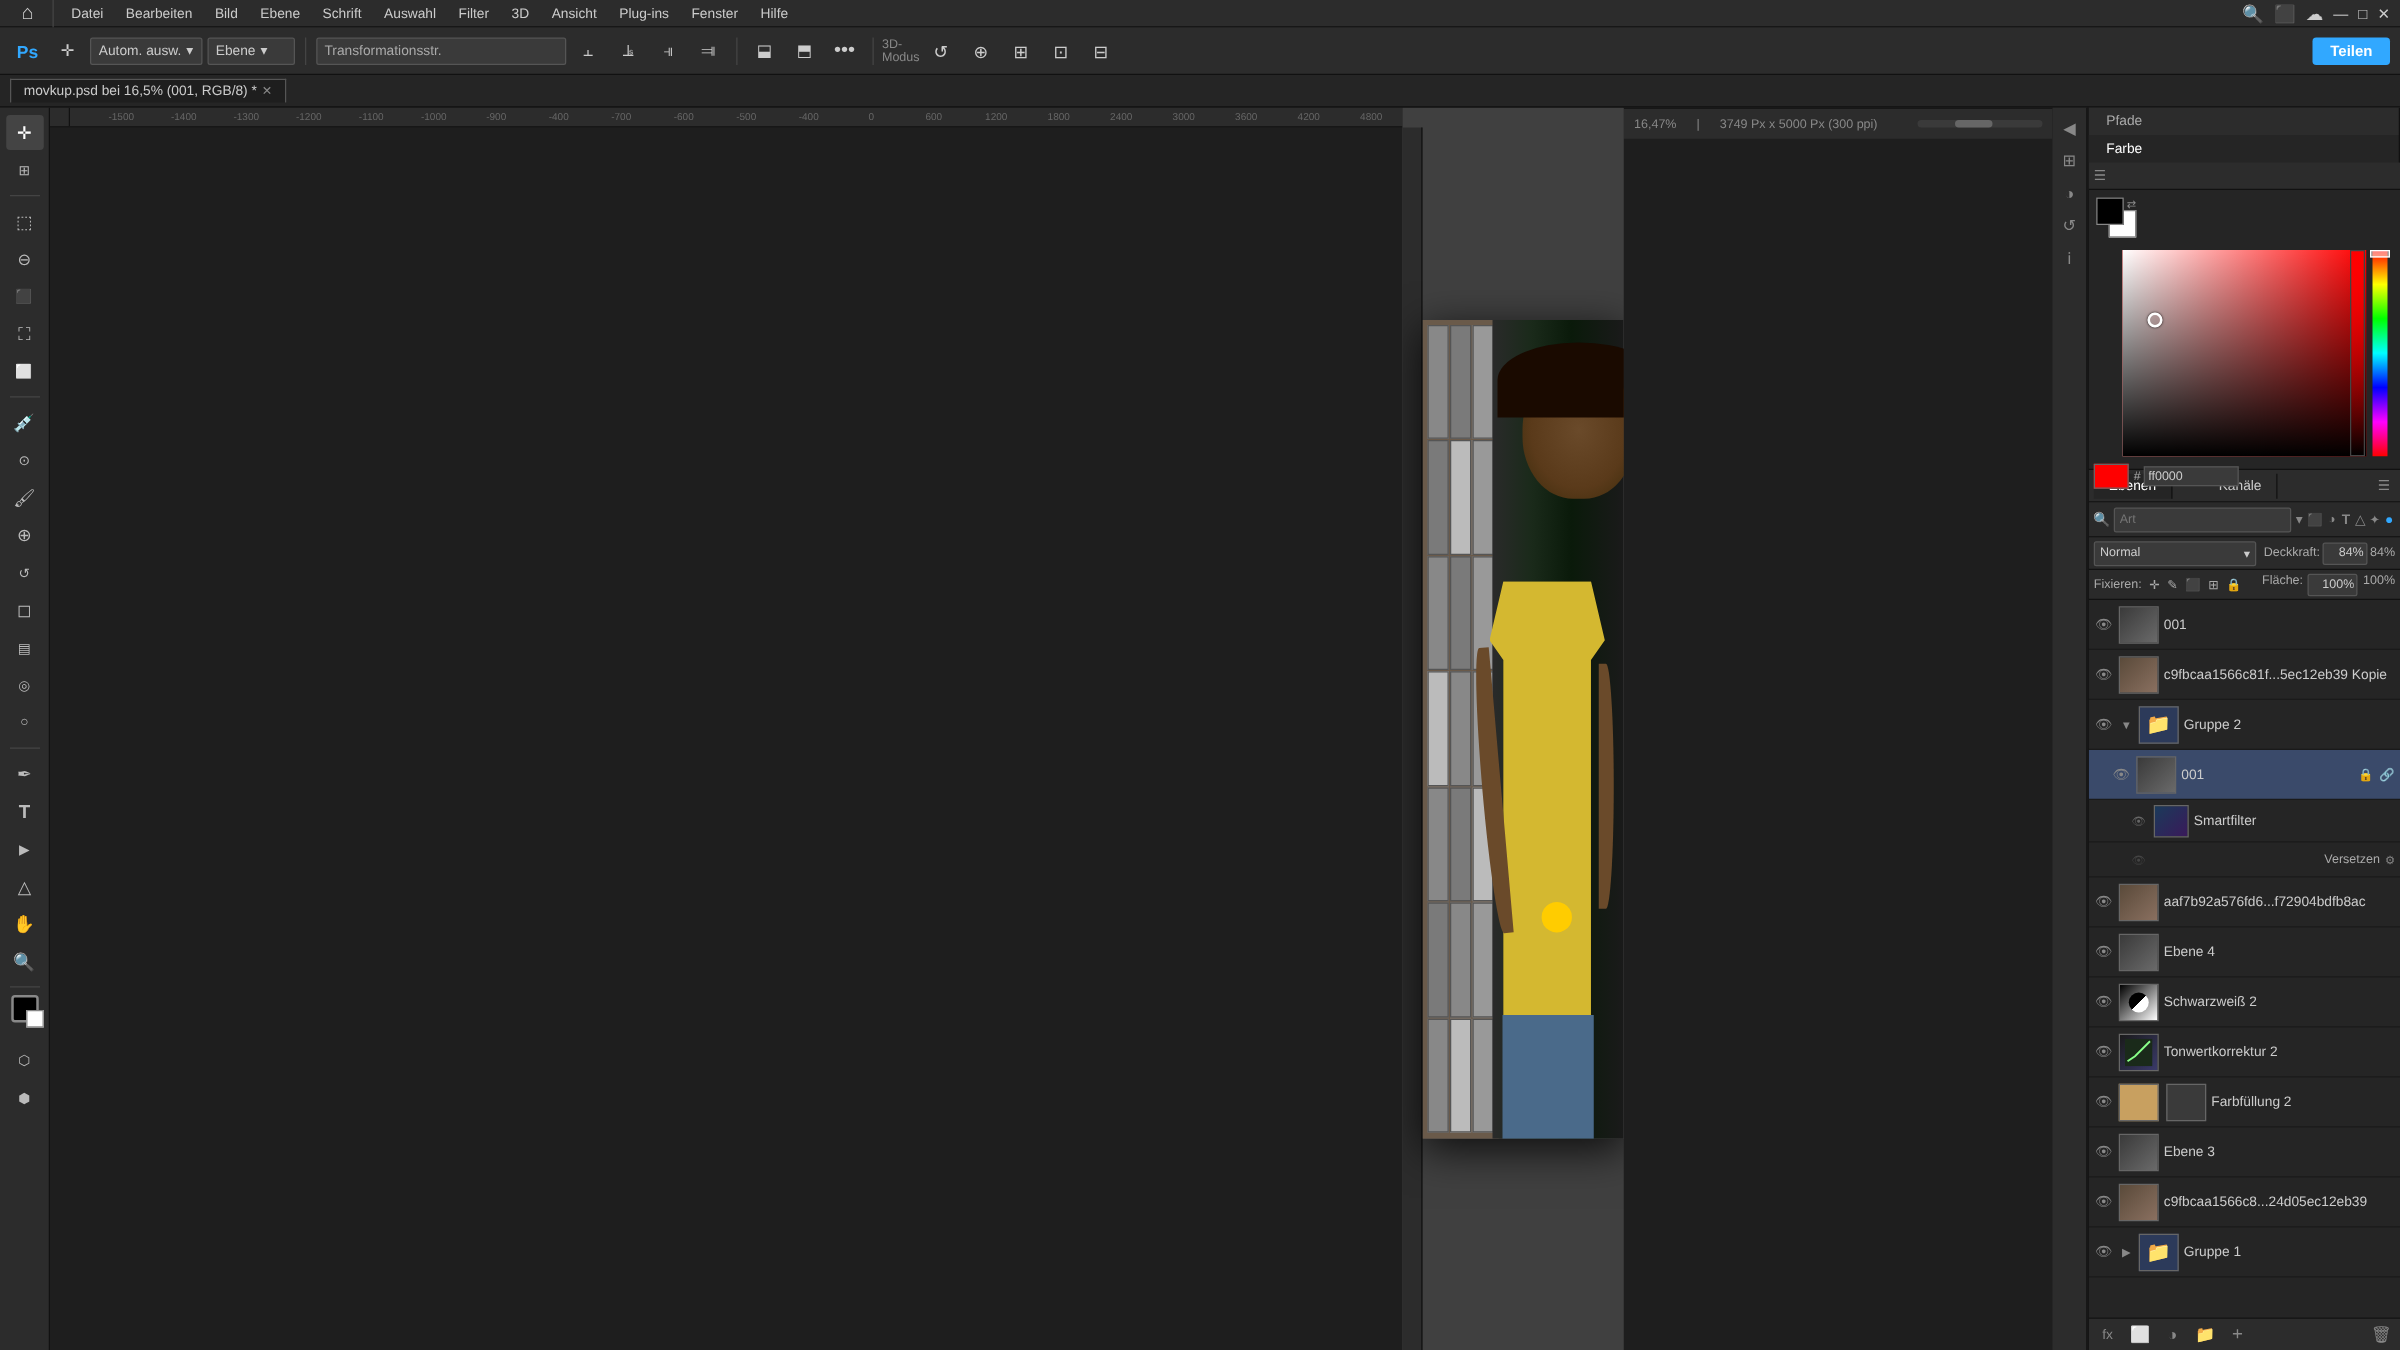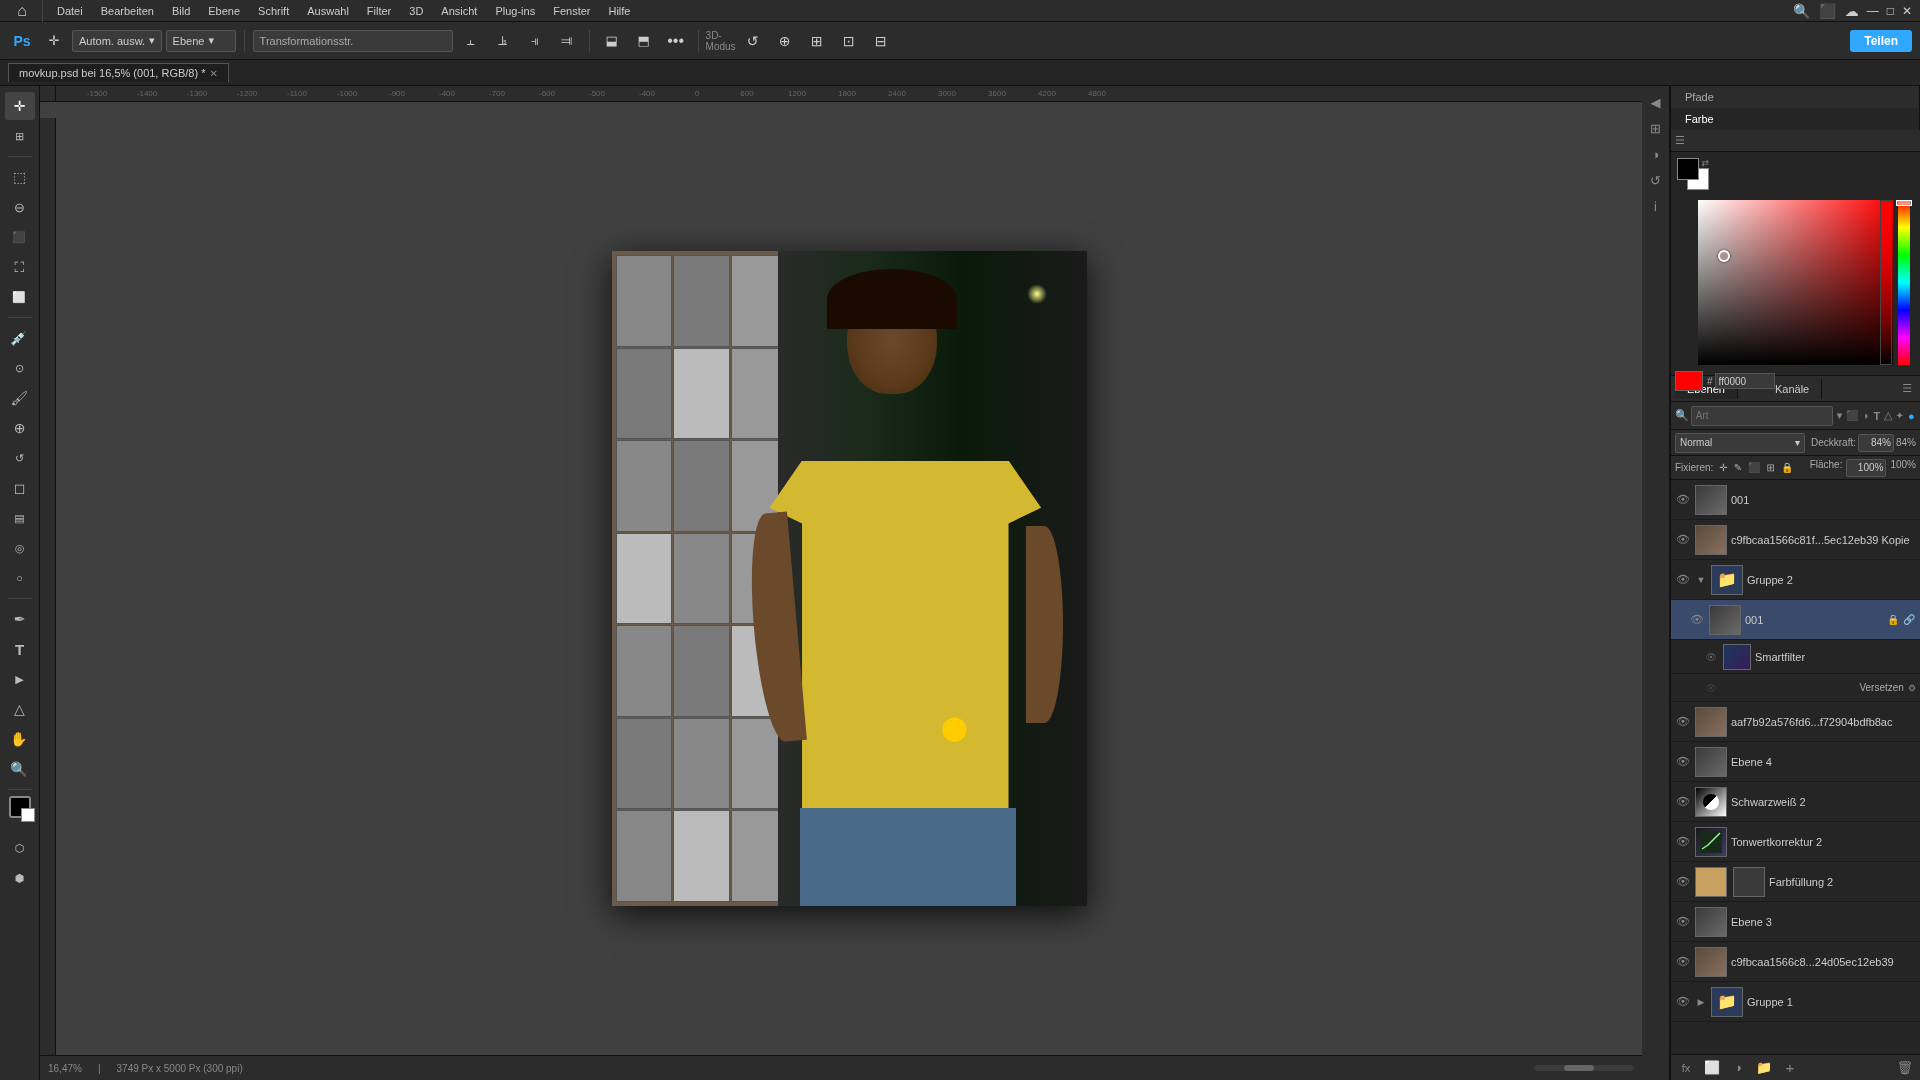--- a/index.html
+++ b/index.html
@@ -168,21 +168,21 @@
       width: 24px;
       height: 1px;
       background: #444;
       margin: 4px 0;
     }
 
     
     .canvas-area {
       flex: 1;
       display: flex;
-      flex-direction: column;
+      flex-direction: row;
       overflow: hidden;
       position: relative;
     }
     .ruler-h {
       height: 16px;
       background: #2c2c2c;
       border-bottom: 1px solid #111;
       display: flex;
       align-items: center;
       overflow: hidden;
@@ -911,21 +911,21 @@
           <div style="position:absolute;top:0;left:-2px;right:-2px;height:6px;background:rgba(255,255,255,0.5);border:1px solid #fff;"></div>
         </div>
 
         <div style="position:absolute;right:28px;top:4px;width:12px;height:165px;background:linear-gradient(to bottom,#ff0000,transparent);cursor:pointer;border:1px solid #444;"></div>
 
         <div style="display:flex;align-items:center;gap:4px;margin-top:6px;font-size:10px;color:#aaa;">
           <div style="width:28px;height:20px;background:#ff0000;border:1px solid #666;"></div>
           <div style="display:flex;flex-direction:column;gap:2px;">
             <div style="display:flex;gap:2px;align-items:center;">
               <span>#</span>
-              <input type="text" value="ff0000" style="width: 60px; height: 16px; background: rgb(58, 58, 58); border: 1px solid rgb(85, 85, 85); color: rgb(204, 204, 204); font-size: 10px; padding: 0px 3px;">
+              <input type="text" value="ff0000" style="width: 76px; height: 16px; background: rgb(58, 58, 58); border: 1px solid rgb(85, 85, 85); color: rgb(204, 204, 204); font-size: 10px; padding: 0px 3px;">
             </div>
           </div>
         </div>
       </div>
     </div>
 
     <div class="layers-panel">
 
       <div class="layers-header">
         <div class="layers-tab active">Ebenen</div>

